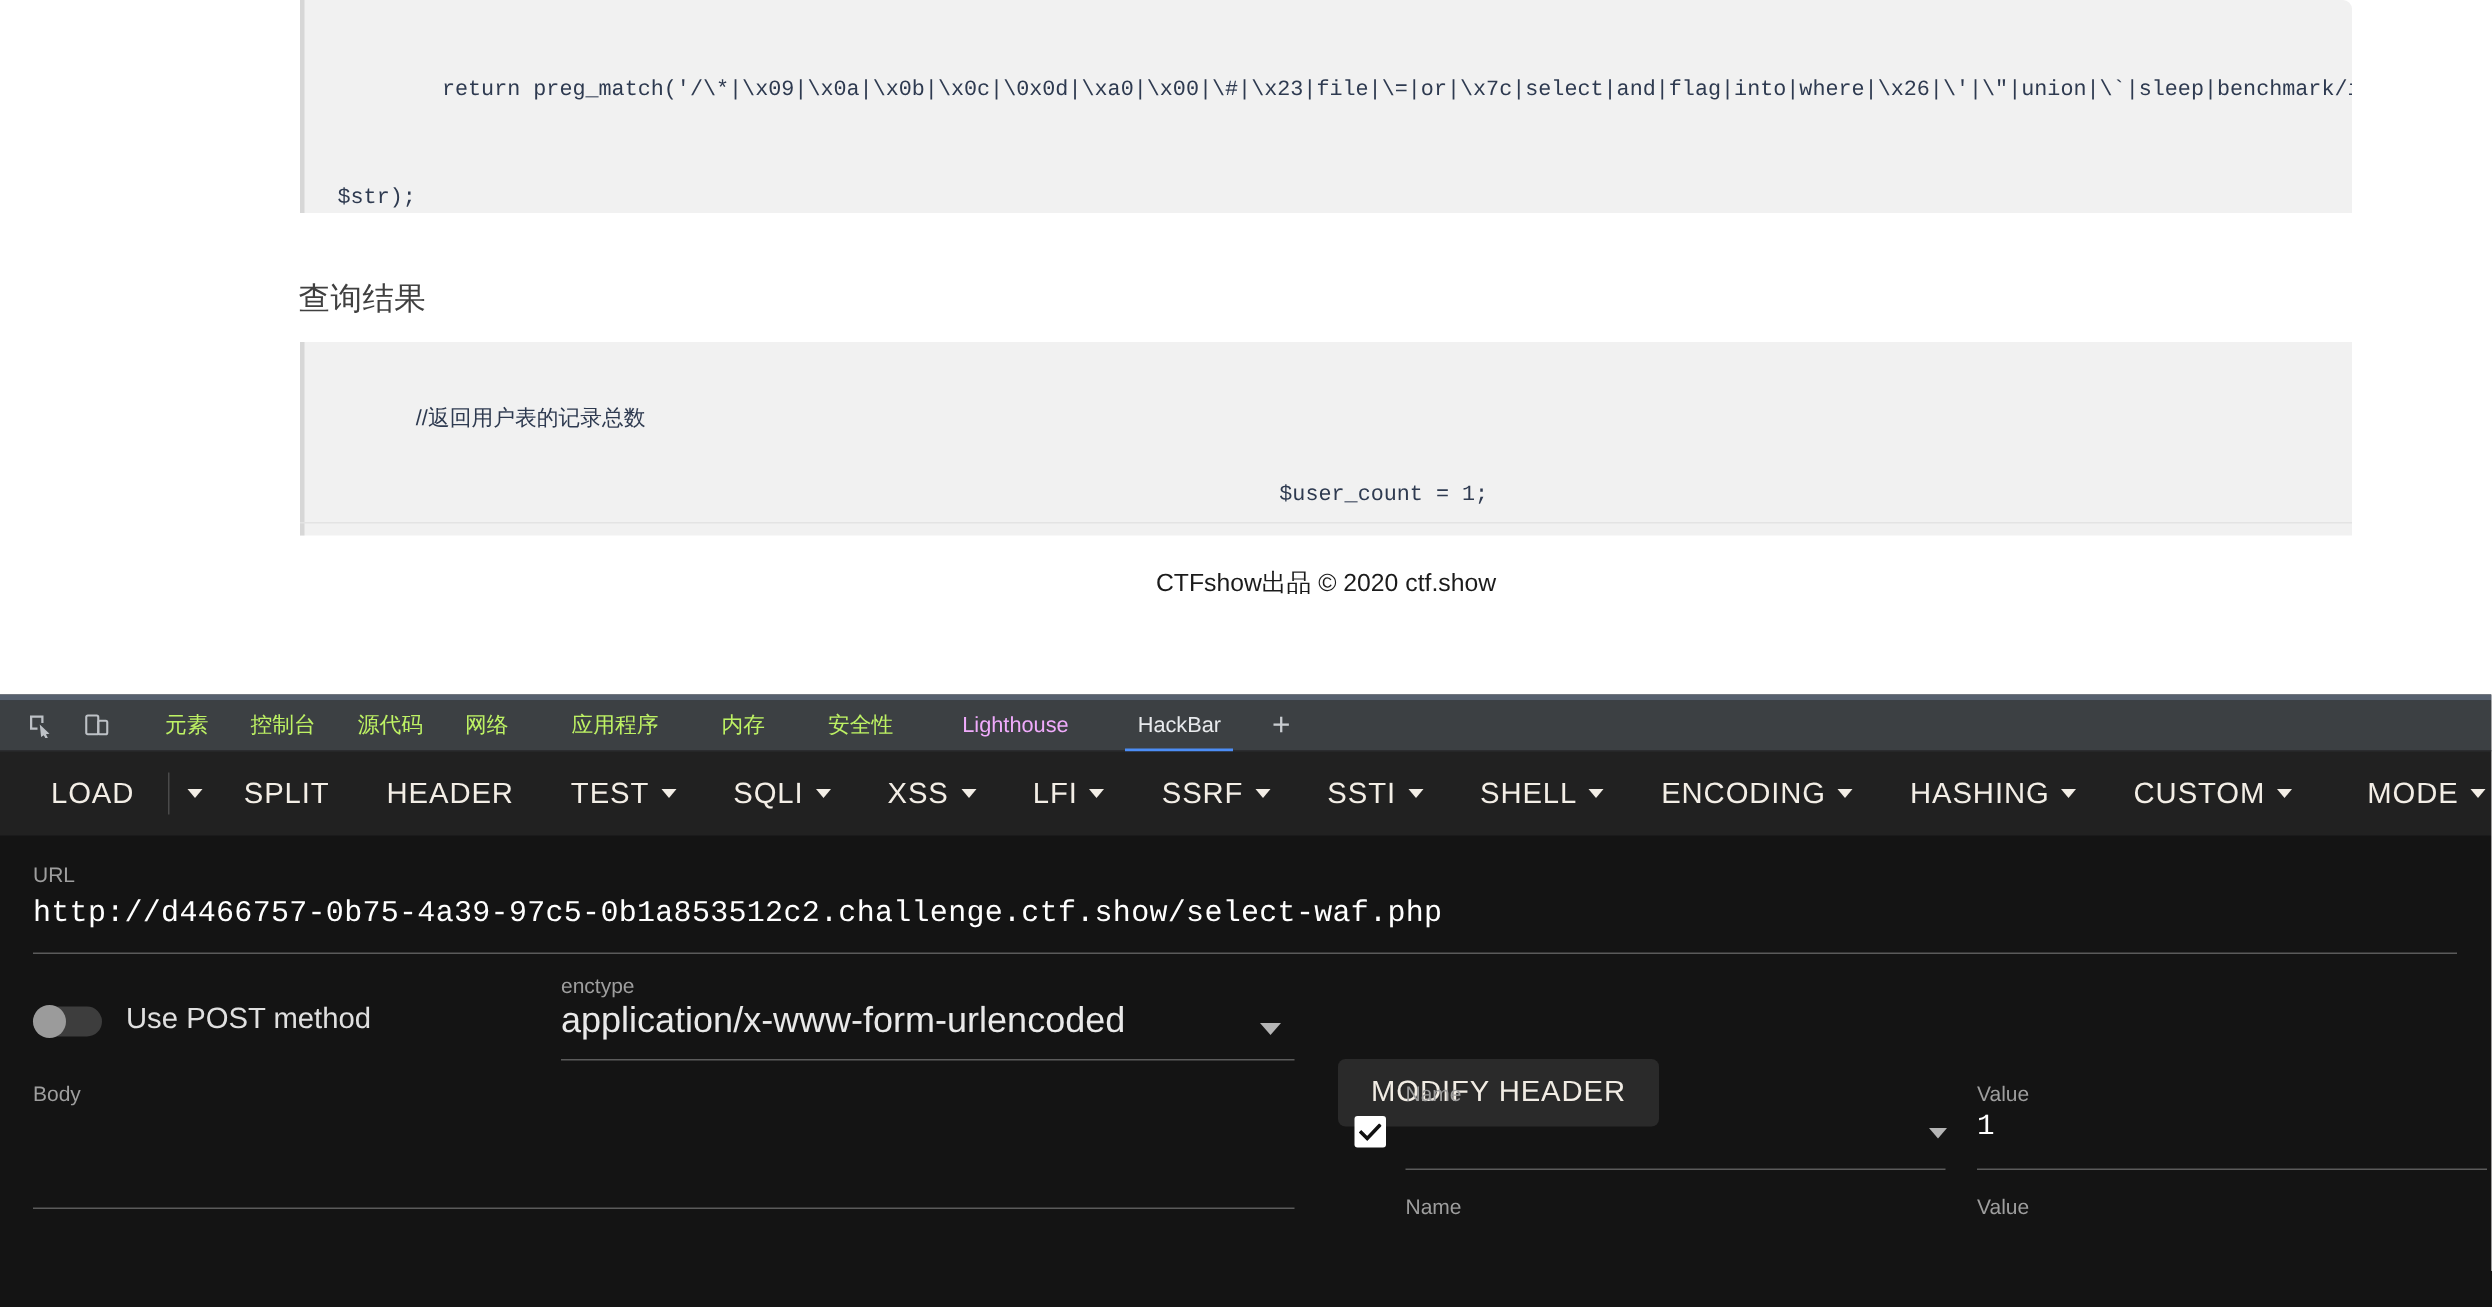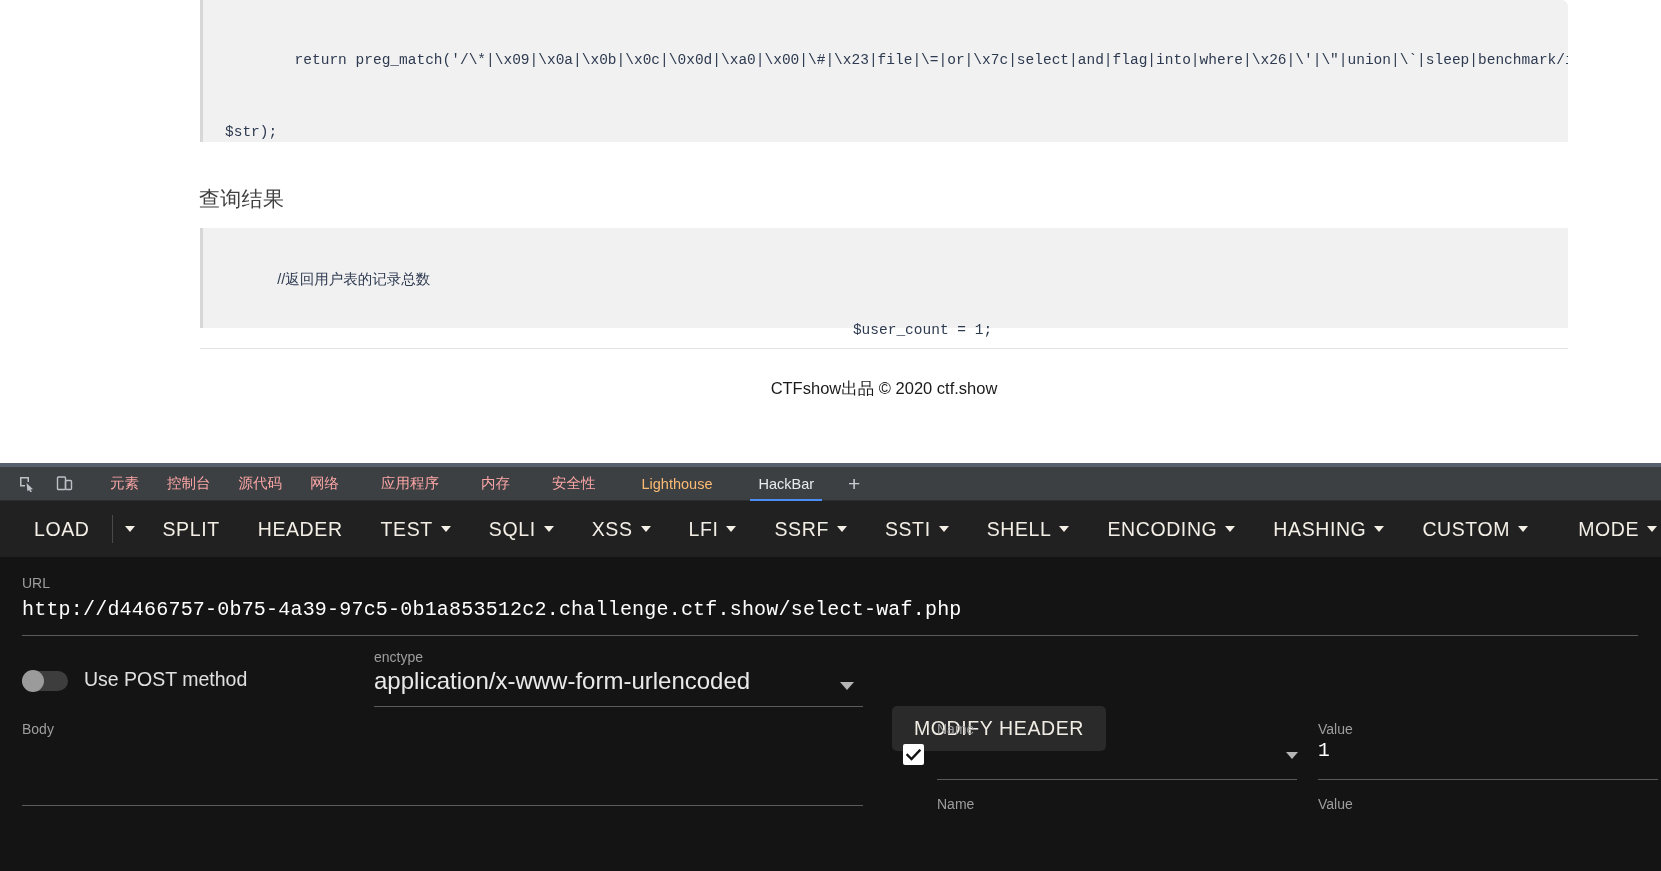--- a/index.html
+++ b/index.html
@@ -54,21 +54,21 @@
     position: absolute;
     left: 199px; top: 185px;
     font-size: 21px;
     color: #404040;
     font-family: "Liberation Sans", sans-serif;
     letter-spacing: 0.3px;
   }
 
   .code-block-result {
     left: 200px; top: 228px;
-    width: 1368px; height: 100px;
+    width: 1368px; height: 129px;
     font-size: 14.5px;
     line-height: 25px;
     padding: 14px 0 0 22px;
   }
   .code-block-result .cmt {
     font-family: "Liberation Sans", sans-serif;
     font-size: 14.5px;
   }
   .code-block-result .var {
     font-family: "Liberation Mono", monospace;
@@ -119,25 +119,25 @@
     margin-left: 10px;
     display: flex; align-items: center; justify-content: center;
     color: #bdc1c6;
   }
   .dt-icon-btn:first-child { margin-left: 12px; }
   .dt-tab {
     height: 34px;
     padding: 0 14px;
     display: flex; align-items: center;
     font-size: 14.5px;
-    color: #fca5a5;
+    color: #bef264;
     position: relative;
     white-space: nowrap;
   }
-  .dt-tab.muted { color: #fdba74; }
+  .dt-tab.muted { color: #f0abfc; }
   .dt-tab.active { color: #e8eaed; }
   .dt-tab.active::after {
     content: "";
     position: absolute;
     left: 6px; right: 6px; bottom: 0;
     height: 2px;
     background: #4c8df6;
   }
   .dt-plus {
     margin-left: 12px;

